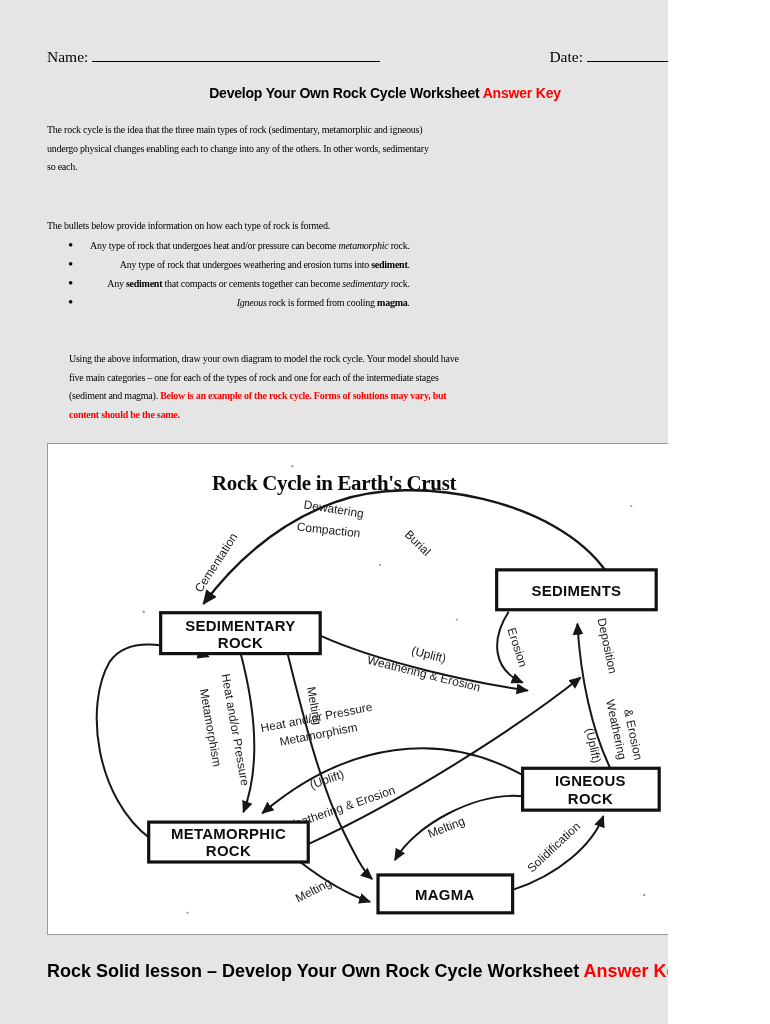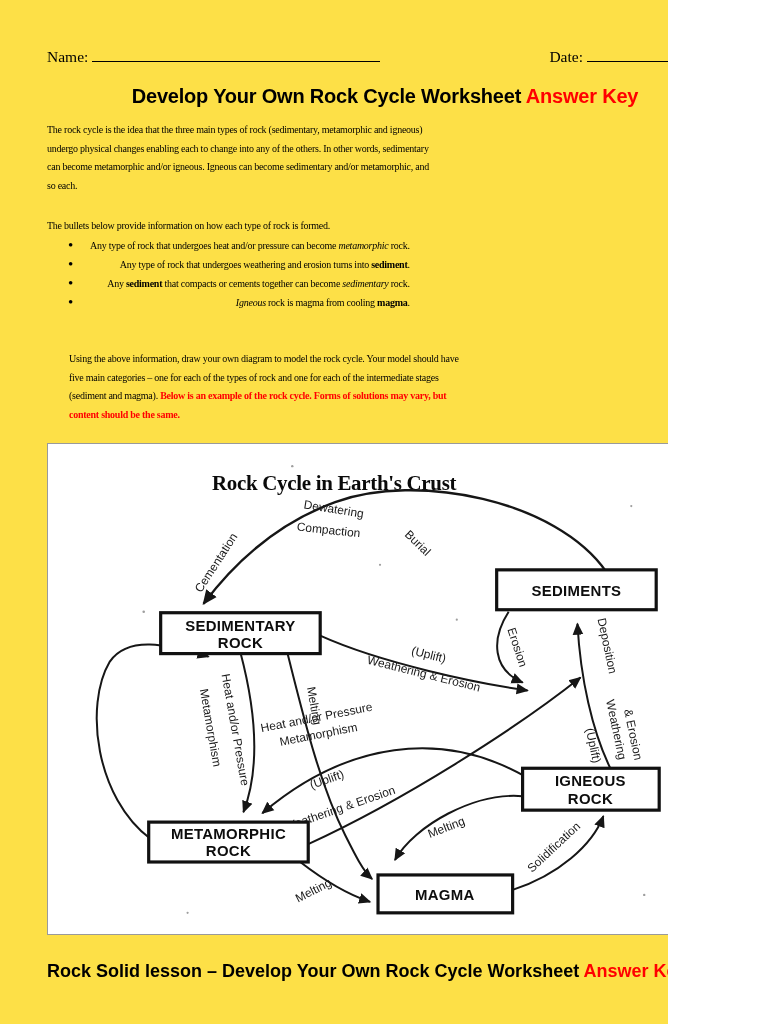--- a/index.html
+++ b/index.html
@@ -1,30 +1,30 @@
 <!DOCTYPE html>
 <html><head>
 <meta charset="utf-8">
 <style>
   html,body{margin:0;padding:0;background:#fff;}
-  .page{position:relative;width:668px;height:1024px;background:#fde047;overflow:hidden;
+  .page{position:relative;width:668px;height:1024px;background:#e5e5e5;overflow:hidden;
         font-family:"Liberation Serif",serif;color:#000;}
 
   
   .hdr{position:absolute;top:48px;left:47px;width:682px;display:flex;
        justify-content:space-between;font-size:15.5px;}
   .hdr .grp{white-space:nowrap;}
   .blank-line{display:inline-block;border-bottom:1.4px solid #000;height:13px;
               margin-left:4px;vertical-align:baseline;}
   .name-line{width:288px;}
   .date-line{width:142px;}
 
   
   .heading{position:absolute;top:85px;left:0;width:770px;text-align:center;
-           font-family:"Liberation Sans",sans-serif;font-weight:bold;font-size:20px;
+           font-family:"Liberation Sans",sans-serif;font-weight:bold;font-size:14px;
            letter-spacing:-0.2px;}
   .red{color:#ff0000;}
 
   
   .bodytext{font-size:10px;letter-spacing:-0.25px;}
   .line{white-space:nowrap;line-height:18.6px;}
   .p1{position:absolute;top:121px;left:47px;}
   .intro{position:absolute;top:217px;left:47px;line-height:18.6px;white-space:nowrap;}
   .bullets{position:absolute;top:236px;left:47px;text-align:right;}
   .bullet{position:relative;padding-left:43px;line-height:19px;white-space:nowrap;}
@@ -67,31 +67,30 @@
     </span>
   </div>
 
   <div class="heading">
     <span>Develop Your Own Rock Cycle Worksheet </span><span class="red">Answer Key</span>
   </div>
 
   <div class="p1 bodytext">
     <div class="line">The rock cycle is the idea that the three main types of rock (sedimentary, metamorphic and igneous)</div>
     <div class="line">undergo physical changes enabling each to change into any of the others.  In other words, sedimentary</div>
-    <div class="line">can become metamorphic and/or igneous.  Igneous can become sedimentary and/or metamorphic, and</div>
     <div class="line">so each.</div>
   </div>
 
   <div class="intro bodytext">The bullets below provide information on how each type of rock is formed.</div>
 
   <div class="bullets bodytext">
     <div class="bullet"><span>Any type of rock that undergoes heat and/or pressure can become </span><span class="seg-i">metamorphic</span><span> rock.</span></div>
     <div class="bullet"><span>Any type of rock that undergoes weathering and erosion turns into </span><span class="seg-b">sediment</span><span>.</span></div>
     <div class="bullet"><span>Any </span><span class="seg-b">sediment</span><span> that compacts or cements together can become </span><span class="seg-i">sedimentary</span><span> rock.</span></div>
-    <div class="bullet"><span class="seg-i">Igneous</span><span> rock is magma from cooling </span><span class="seg-b">magma</span><span>.</span></div>
+    <div class="bullet"><span class="seg-i">Igneous</span><span> rock is formed from cooling </span><span class="seg-b">magma</span><span>.</span></div>
   </div>
 
   <div class="p3 bodytext">
     <div class="line"><span>Using the above information, draw your own diagram to model the rock cycle.  Your model should have</span></div>
     <div class="line"><span>five main categories – one for each of the types of rock and one for each of the intermediate stages</span></div>
     <div class="line"><span>(sediment and magma).  </span><span class="seg-rb">Below is an example of the rock cycle.  Forms of solutions may vary, but</span></div>
     <div class="line"><span class="seg-rb">content should be the same.</span></div>
   </div>
 
   <div class="diagram">

